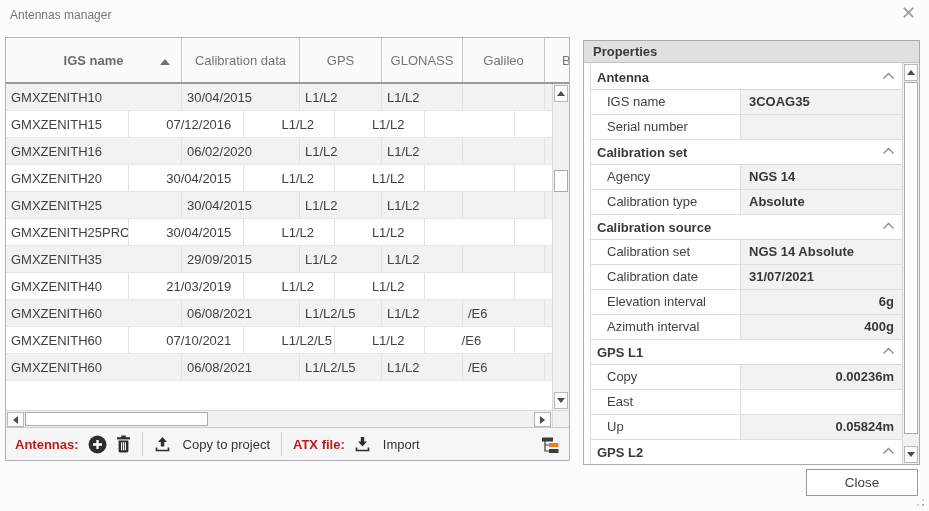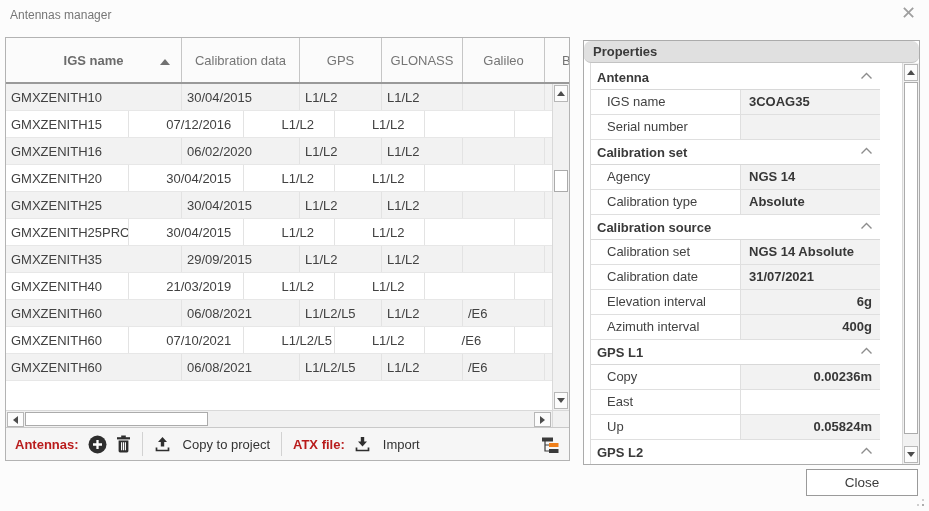--- a/index.html
+++ b/index.html
@@ -52,22 +52,22 @@
            display:flex;align-items:center;padding:0 9px;gap:9px;color:#333;}
   .bold{font-weight:bold;color:#b91c1c;}
   .tb-btn{display:flex;align-items:center;gap:12px;cursor:default;}
   .sep{width:1px;height:24px;background:#d2d2d2;margin:0 2px;flex:none;}
   .spacer{flex:1;}
 
   
   .props{position:absolute;left:583px;top:40px;width:337px;height:425px;background:#fff;
          border:1px solid #ababab;box-sizing:border-box;display:flex;flex-direction:column;}
   .props-header{height:22px;flex:none;background:#e0e0e0;border-bottom:1px solid #c3c3c3;box-sizing:border-box;
-                font-weight:bold;color:#3a3a3a;line-height:21px;padding-left:9px;border-radius:7px;}
-  .props-body{flex:1;display:flex;overflow:hidden;gap:22px;}
+                font-weight:bold;color:#3a3a3a;line-height:21px;padding-left:9px;}
+  .props-body{flex:1;display:flex;overflow:hidden;}
   .prows{flex:1;overflow:hidden;margin-left:6px;border-left:1px solid #dcdcdc;padding-top:2px;box-sizing:border-box;}
   .psection{height:25px;box-sizing:border-box;display:flex;align-items:center;font-weight:bold;color:#3a3a3a;
             border-bottom:1px solid #d8d8d8;padding-left:6px;position:relative;background:#fff;}
   .psection .chevron{position:absolute;right:7px;top:7px;line-height:0;}
   .prow{height:25px;box-sizing:border-box;display:flex;border-bottom:1px solid #dfdfdf;}
   .plabel{width:150px;flex:none;box-sizing:border-box;padding-left:16px;line-height:24px;background:#fff;
           border-right:1px solid #dfdfdf;overflow:hidden;white-space:nowrap;color:#424242;}
   .pvalue{flex:1;background:#f2f2f2;font-weight:bold;color:#373737;line-height:24px;padding:0 8px;
           overflow:hidden;white-space:nowrap;}
   .pvalue.right{text-align:right;}

